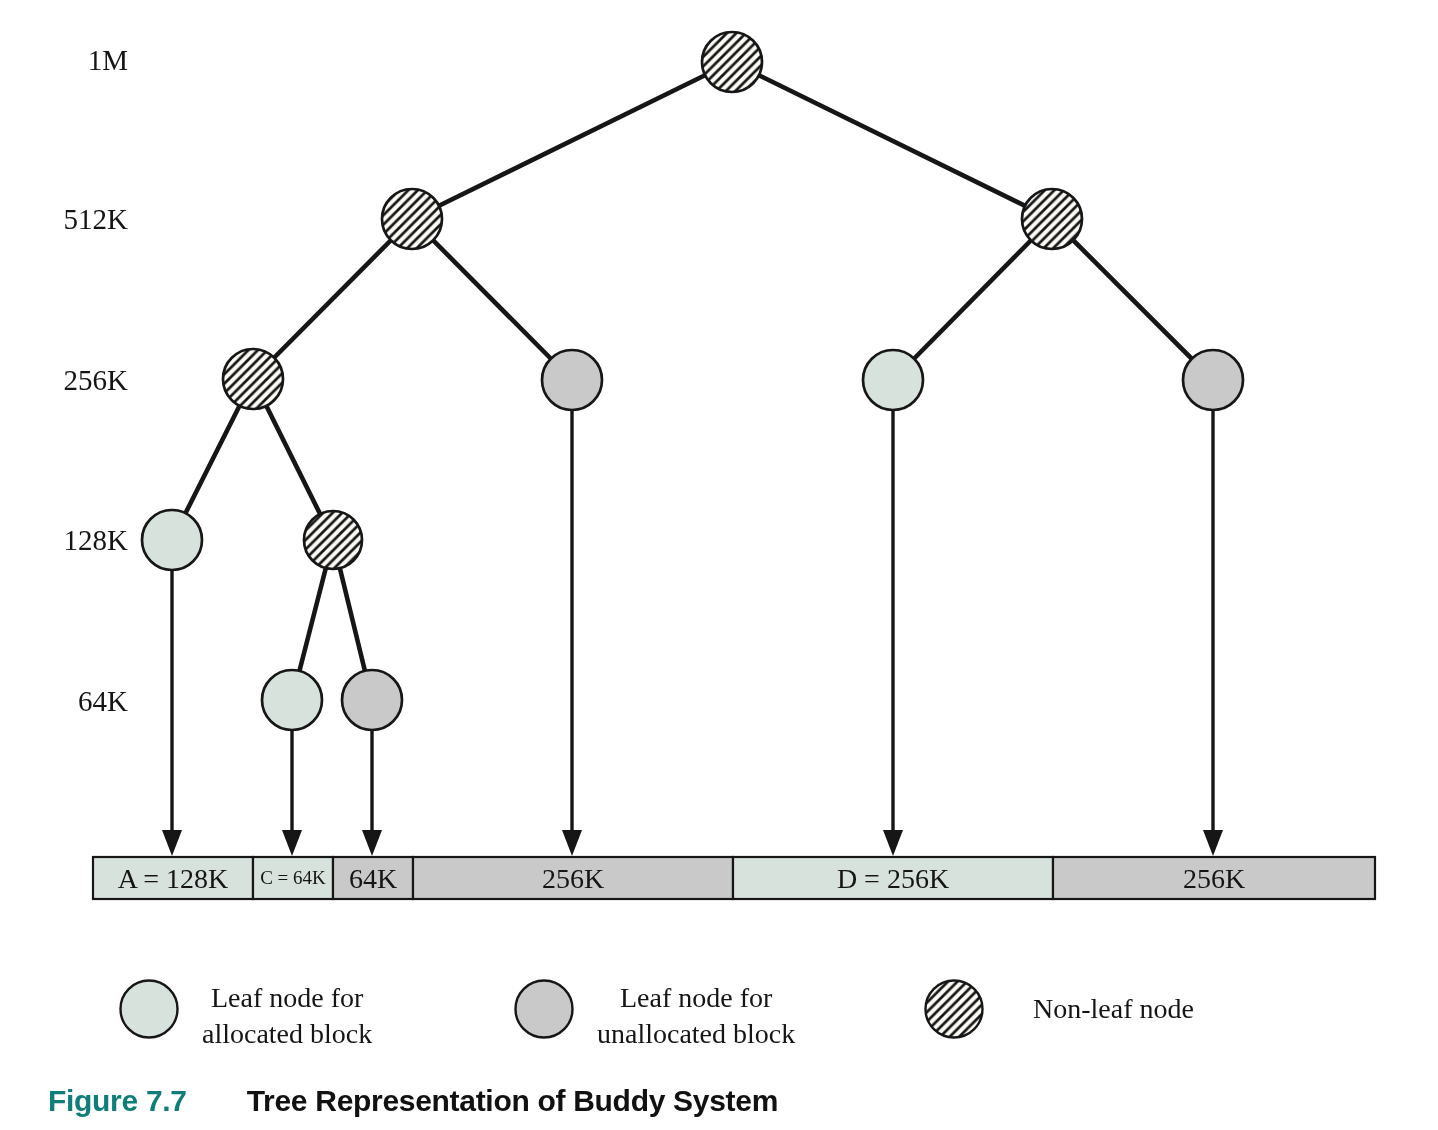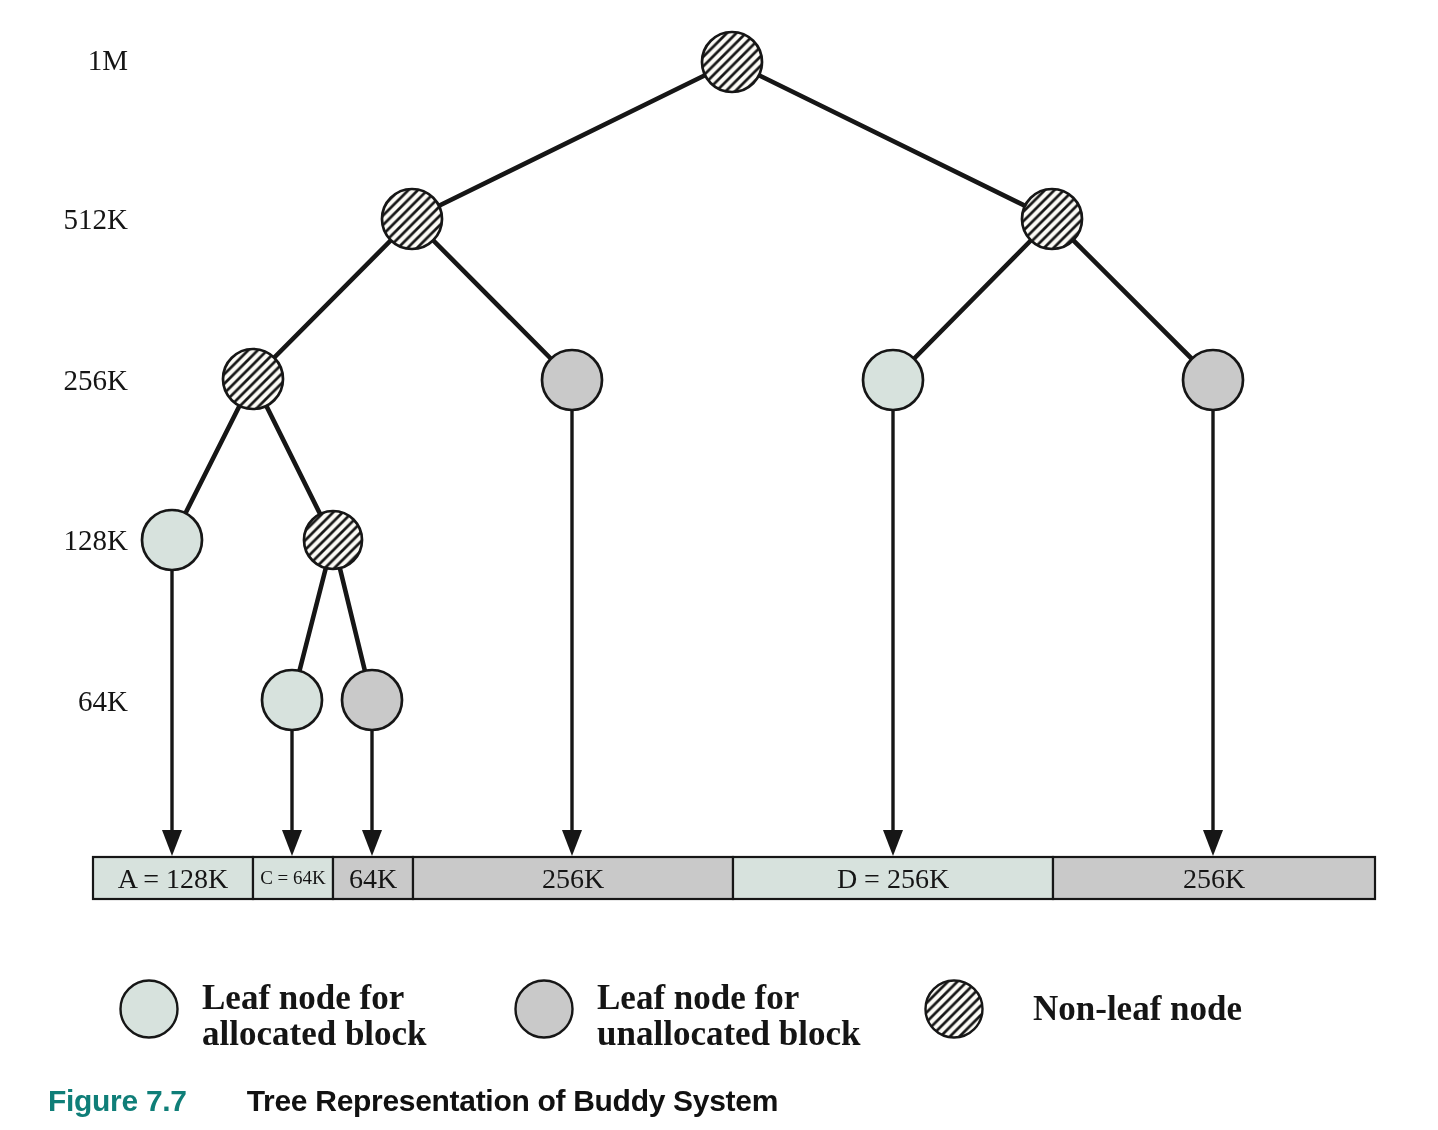--- a/index.html
+++ b/index.html
@@ -1,29 +1,29 @@
 <!DOCTYPE html>
 <html><head>
 <meta charset="utf-8">
 <style>
   html, body { margin: 0; padding: 0; background: #ffffff; }
   body {
     width: 1438px; height: 1130px; position: relative; overflow: hidden;
     font-family: "Liberation Serif", serif; color: #151515;
   }
-  .stage { position: absolute; inset: 0; }
+  .stage { position: absolute; inset: 0; text-align: center; }
   svg.diagram { position: absolute; left: 0; top: 0; }
   svg text { fill: #151515; }
   .axis-label { font-size: 29px; }
   .bar-label  { font-size: 28px; }
   .bar-label.small { font-size: 19px; }
 
   .legend-item { position: absolute; display: flex; gap: 22px; align-items: flex-start; }
   .legend-item.single { align-items: center; gap: 48px; }
-  .legend-text { font-size: 35px; line-height: 36px; margin-top: 2px; font-weight: bold; }
+  .legend-text { font-size: 28px; line-height: 36px; margin-top: 2px; }
   .legend-item.single .legend-text { margin-top: 0; }
 
   .caption {
     position: absolute; left: 48px; top: 1084px;
     font-family: "Liberation Sans", sans-serif; font-weight: 700;
     font-size: 30px; letter-spacing: -0.3px; white-space: nowrap;
   }
   .caption .fig-label { color: #0f7e78; margin-right: 38px; }
   .caption .fig-title { color: #111111; margin-left: 22px; }
 </style>

